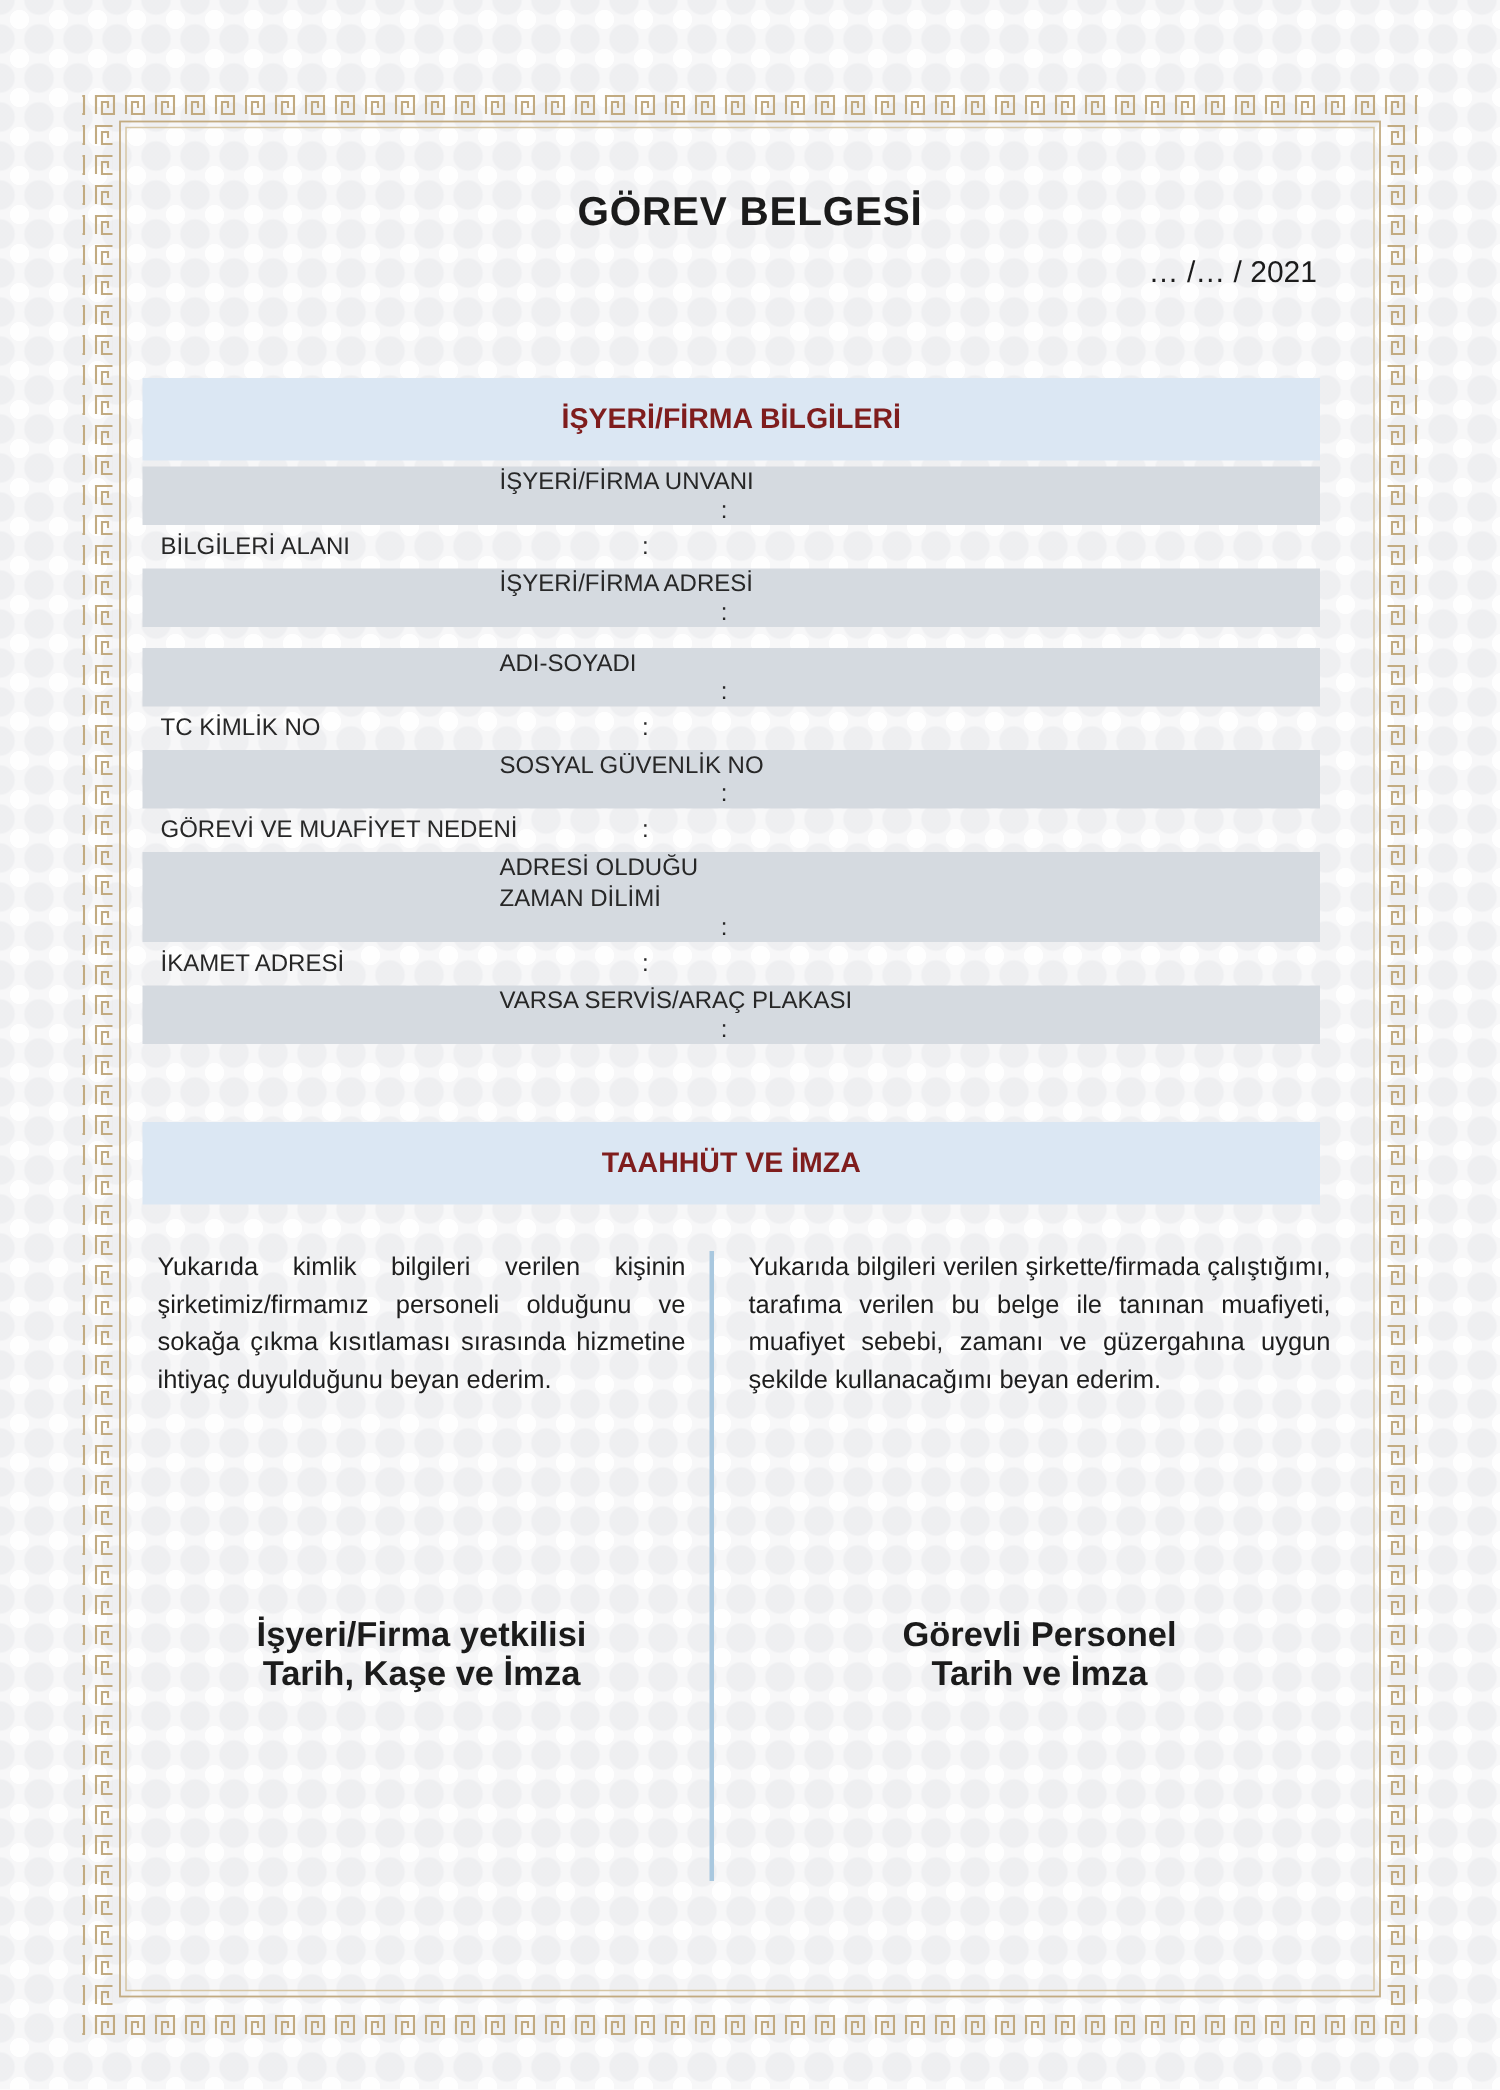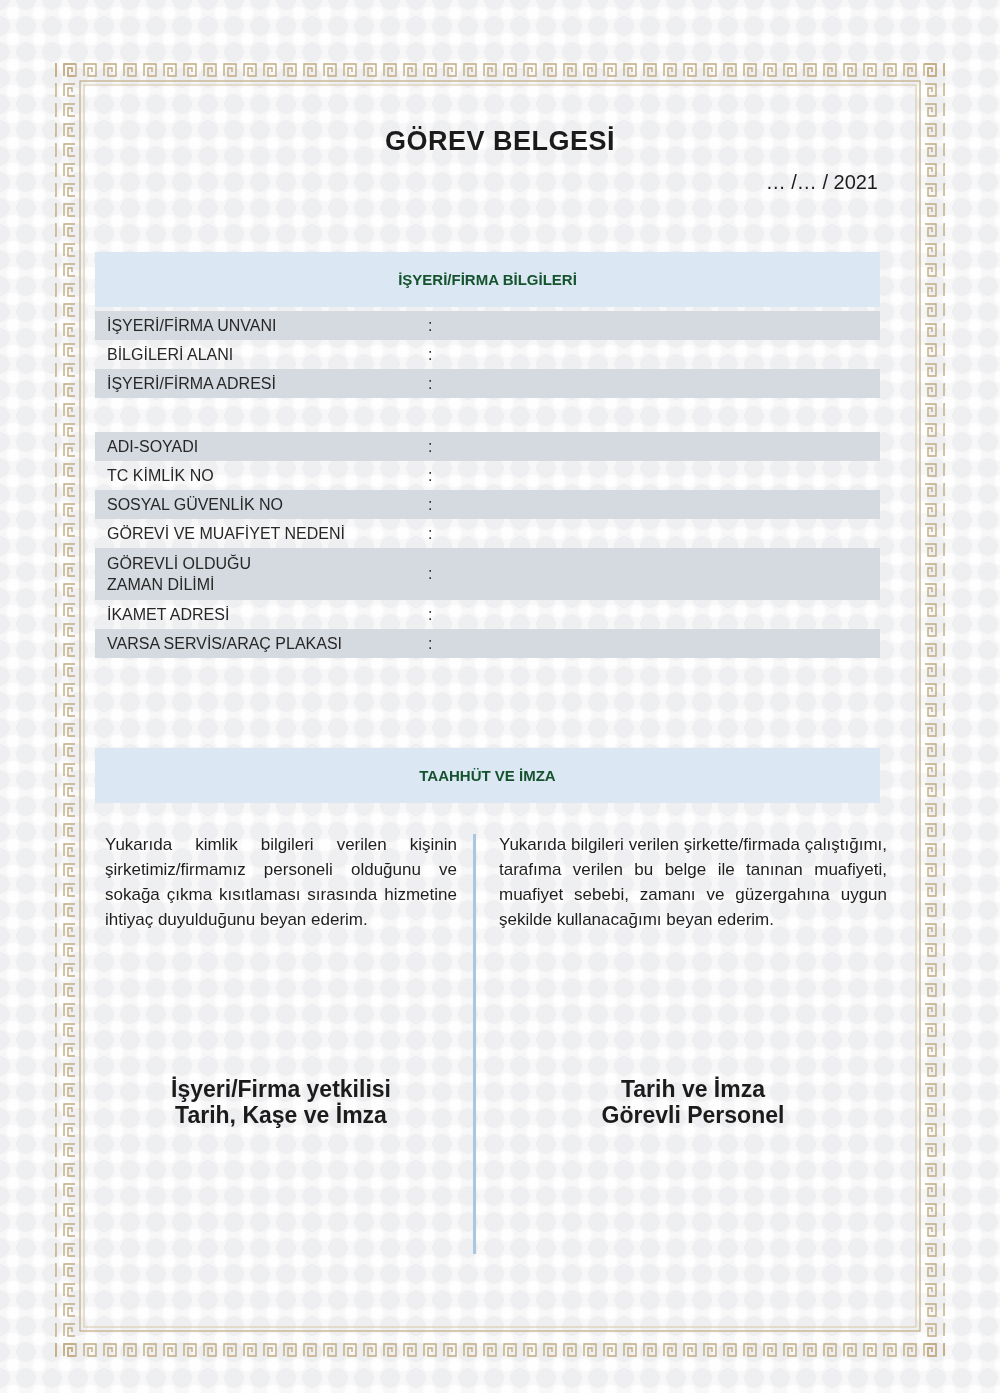--- a/index.html
+++ b/index.html
@@ -28,29 +28,29 @@
   .date{
     top:171px;right:122px;
     font-size:20px;color:#1b1b1b;
   }
 
   .sec{left:95px;width:785px;}
   .sec-header{
     background:#dbe7f3;
     height:55px;margin-bottom:4px;
     display:flex;align-items:center;justify-content:center;
-    font-size:15px;font-weight:bold;color:#14532d;
+    font-size:19px;font-weight:bold;color:#7f1d1d;
   }
   .row{
     display:flex;align-items:center;
     min-height:29px;
     font-size:16px;color:#272727;
     background:transparent;
   }
-  .row.alt{background:#d5dae0;}
+  .row.alt{background:#d5dae0;flex-direction:column;}
   .row.tall{min-height:52px;}
   .row .lbl{width:321px;padding-left:12px;white-space:pre-line;line-height:21px;}
   .row .sep{width:14px;}
   .row .val{flex:1;}
 
   .statement{
     top:832px;
     font-size:17px;line-height:25px;
     text-align:justify;color:#1e1e1e;
   }
@@ -125,21 +125,21 @@
       <span class="lbl">SOSYAL GÜVENLİK NO</span>
       <span class="sep">:</span>
       <span class="val"></span>
     </div>
     <div class="row">
       <span class="lbl">GÖREVİ VE MUAFİYET NEDENİ</span>
       <span class="sep">:</span>
       <span class="val"></span>
     </div>
     <div class="row alt tall">
-      <span class="lbl">GÖREVLİ OLDUĞU
+      <span class="lbl">ADRESİ OLDUĞU
 ZAMAN DİLİMİ</span>
       <span class="sep">:</span>
       <span class="val"></span>
     </div>
     <div class="row">
       <span class="lbl">İKAMET ADRESİ</span>
       <span class="sep">:</span>
       <span class="val"></span>
     </div>
     <div class="row alt">
@@ -156,17 +156,17 @@
   <div class="abs statement right-col">Yukarıda bilgileri verilen şirkette/firmada çalıştığımı, tarafıma verilen bu belge ile tanınan muafiyeti, muafiyet sebebi, zamanı ve güzergahına uygun şekilde kullanacağımı beyan ederim.</div>
   <div class="abs statement left-col">Yukarıda kimlik bilgileri verilen kişinin şirketimiz/firmamız personeli olduğunu ve sokağa çıkma kısıtlaması sırasında hizmetine ihtiyaç duyulduğunu beyan ederim.</div>
 
   <div class="abs divider"></div>
 
   <div class="abs signature left-col">
     <div>İşyeri/Firma yetkilisi</div>
     <div>Tarih, Kaşe ve İmza</div>
   </div>
   <div class="abs signature right-col">
+    <div>Görevli Personel</div>
     <div>Tarih ve İmza</div>
-    <div>Görevli Personel</div>
   </div>
 
 </div>
 
 </body></html>

